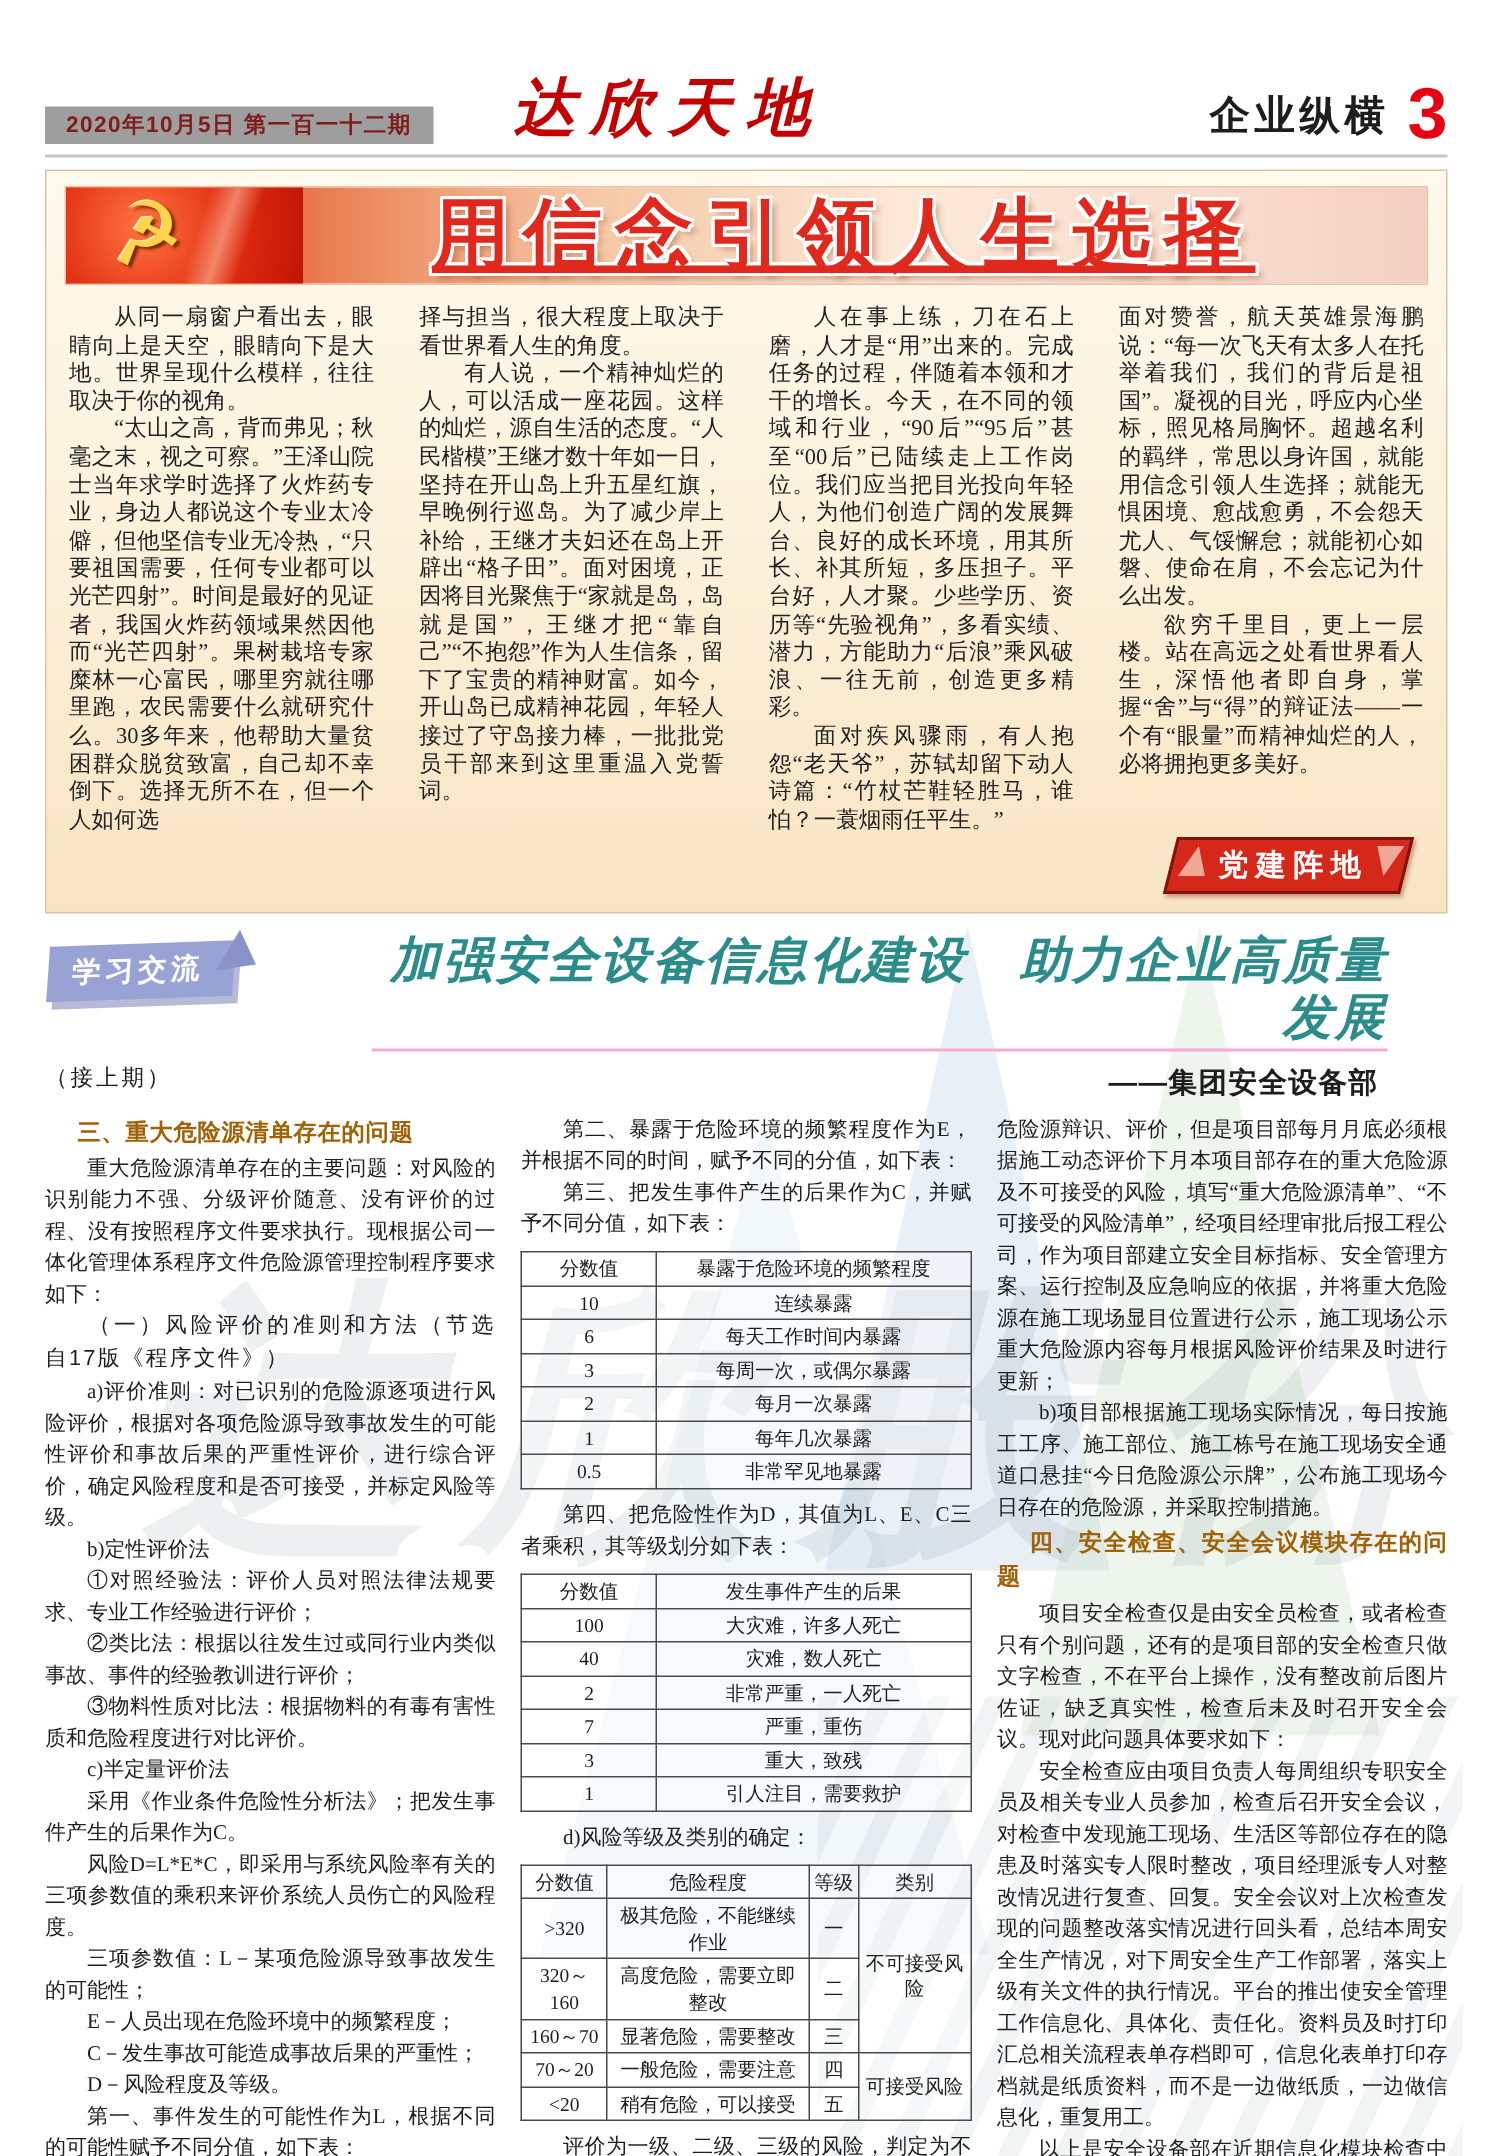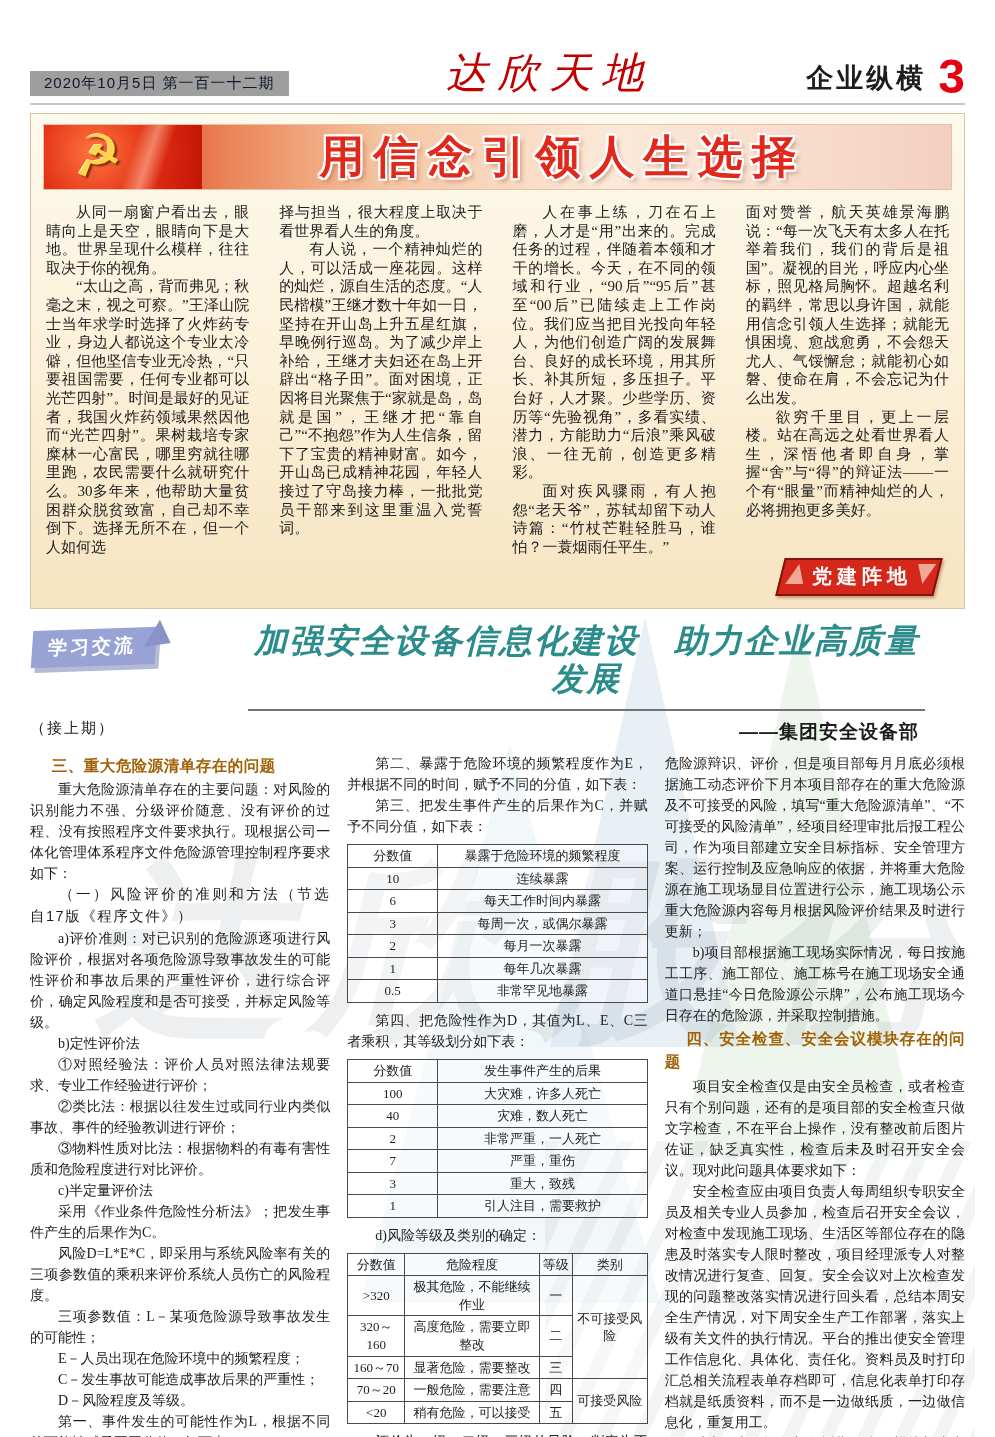--- a/index.html
+++ b/index.html
@@ -3,34 +3,34 @@
 <meta charset="utf-8">
 <style>
   * { box-sizing: border-box; }
   html,body { margin:0; padding:0; background:#ffffff; }
   body { font-family:"Liberation Serif","DejaVu Serif",serif; color:#1d1d1d; }
   .page { width:995px; min-height:1437px; margin:0 auto; position:relative; background:#fff; overflow:hidden; }
 
   
   .header { display:flex; align-items:flex-end; margin:52px 30px 0; padding-bottom:7px; border-bottom:2px solid #c6c6c6; }
   .header-left { flex:1; }
-  .date-box { display:inline-block; background:#9e9e9e; color:#0f172a; font-family:"Liberation Sans",sans-serif; font-size:15px; letter-spacing:1px; padding:3px 14px; }
-  .masthead { flex:1; text-align:right; color:#c30000; font-size:42px; font-weight:normal; font-style:italic; letter-spacing:10px; line-height:1; padding-bottom:2px; }
+  .date-box { display:inline-block; background:#9e9e9e; color:#7f1d1d; font-family:"Liberation Sans",sans-serif; font-size:15px; letter-spacing:1px; padding:3px 14px;font-weight:bold; }
+  .masthead { flex:1; text-align:left; color:#c30000; font-size:42px; font-weight:bold; font-style:italic; letter-spacing:10px; line-height:1; padding-bottom:2px; }
   .header-right { flex:1; text-align:right; white-space:nowrap; }
   .section-name { font-family:"Liberation Sans",sans-serif; font-size:27px; font-weight:bold; letter-spacing:3px; vertical-align:baseline; }
   .page-num { color:#e60012; font-family:"Liberation Sans",sans-serif; font-size:48px; font-weight:bold; line-height:.8; margin-left:8px; vertical-align:-6px; display:inline-block; }
 
   
   .article1 { margin:8px 30px 0; border:1px solid #d9c49c; background:linear-gradient(180deg,#fdf9ec 0%,#fcf2dc 45%,#f7e4c2 100%); padding:10px 12px 12px; position:relative; }
   .banner { position:relative; height:66px; border:1px solid #eac1a8; background:linear-gradient(90deg,#cd2212 0%,#dd3d22 9%,#ea8356 20%,#f5c7a4 38%,#fbe9d8 62%,#f8dccb 85%,#f2cfc2 100%); display:flex; align-items:center; }
   .emblem { position:absolute; left:0; top:0; width:158px; height:100%; background:radial-gradient(circle at 32% 42%,#ff7440 0%,#e02c12 55%,#c01505 100%); overflow:hidden; }
   .emblem::after { content:""; position:absolute; left:90px; top:-20px; width:34px; height:140%; background:linear-gradient(90deg,rgba(255,255,255,0) 0%,rgba(255,200,170,.55) 50%,rgba(255,255,255,0) 100%); transform:rotate(18deg); }
   .emblem-glyph { position:absolute; left:28px; top:-2px; font-size:56px; color:#ffd34a; text-shadow:2px 2px 2px #7a2a00, -1px -1px 0 #fff0b0; transform:rotate(-8deg); }
-  .banner-title { flex:1; padding-left:130px; text-align:center; font-family:"Liberation Sans","DejaVu Sans",sans-serif; font-weight:bold; font-size:45px; letter-spacing:9px; color:#e0281c;
-      text-shadow:-2px -2px 0 #fff,2px -2px 0 #fff,-2px 2px 0 #fff,2px 2px 0 #fff,0 -2px 0 #fff,0 2px 0 #fff,-2px 0 0 #fff,2px 0 0 #fff,4px 4px 4px rgba(140,50,20,.35); }
+  .banner-title { flex:1; padding-left:130px; text-align:center; font-family:"Liberation Sans","DejaVu Sans",sans-serif; font-weight:bold; font-size:52px; letter-spacing:9px; color:#e0281c;
+      text-shadow:-2px -2px 0 #fff,2px -2px 0 #fff,-2px 2px 0 #fff,2px 2px 0 #fff,0 -2px 0 #fff,0 2px 0 #fff,-2px 0 0 #fff,2px 0 0 #fff,4px 4px 4px rgba(140,50,20,.35);text-decoration:underline; }
   .art-cols { display:flex; gap:30px; margin-top:13px; padding:0 3px 40px; }
   .art-col { flex:1; font-size:15px; line-height:1.24; text-align:justify; color:#222; }
   .art-col p { margin:0; text-indent:2em; }
   .art-col p.noindent { text-indent:0; }
   .badge { position:absolute; right:26px; bottom:12px; background:#d6281a; border:2px solid #7e150c; color:#fff; font-family:"Liberation Sans",sans-serif; font-weight:bold; font-size:20px; letter-spacing:5px; padding:3px 24px 4px 30px; transform:skewX(-14deg); box-shadow:2px 2px 3px rgba(120,30,10,.4); }
   .badge-tri-l { position:absolute; left:5px; top:4px; width:0; height:0; border-left:9px solid transparent; border-right:9px solid transparent; border-bottom:20px solid #f0a796; }
   .badge-tri-r { position:absolute; right:3px; top:4px; width:0; height:0; border-left:9px solid transparent; border-right:9px solid transparent; border-top:20px solid #f0a796; }
   .badge span { display:inline-block; transform:skewX(14deg); }
 
   
@@ -39,21 +39,21 @@
   .wm-tri1 { left:520px; top:-6px; width:0; height:0; border-left:95px solid transparent; border-right:95px solid transparent; border-bottom:430px solid rgba(188,208,226,.35); }
   .wm-tri2 { left:650px; top:-6px; width:0; height:0; border-left:120px solid transparent; border-right:120px solid transparent; border-bottom:540px solid rgba(205,225,204,.35); }
   .wm-tri3 { left:330px; top:120px; width:0; height:0; border-left:150px solid transparent; border-right:150px solid transparent; border-bottom:560px solid rgba(210,225,238,.28); }
   .wm-text { left:60px; top:230px; font-size:195px; font-weight:bold; font-style:italic; color:rgba(110,120,130,.12); letter-spacing:28px; white-space:nowrap; line-height:1; }
   .wm-stripes { right:-10px; bottom:0; width:430px; height:460px; background:repeating-linear-gradient(115deg,rgba(150,160,172,.12) 0 13px,rgba(0,0,0,0) 13px 34px); }
 
   .s2-inner { position:relative; z-index:1; }
   .s2-header { position:relative; min-height:64px; }
   .tag { position:absolute; left:2px; top:6px; background:#99a2d4; color:#fff; font-family:"Liberation Sans",sans-serif; font-weight:bold; font-size:19px; letter-spacing:3px; padding:5px 20px 6px 16px; transform:rotate(-2deg) skewX(-6deg); box-shadow:4px 5px 0 rgba(120,130,180,.55); }
   .tag::after { content:""; position:absolute; right:-30px; top:0px; border:15px solid transparent; border-left:22px solid #8a93c8; transform:rotate(28deg); }
-  .s2-title-wrap { margin:0 40px 0 218px; text-align:center; border-bottom:2px solid #737373; padding-bottom:10px; }
+  .s2-title-wrap { margin:0 40px 0 218px; text-align:right; border-bottom:2px solid #f9a8d4; }
   .s2-title { color:#2b8c8c; font-size:33px; font-weight:bold; font-style:italic; letter-spacing:2px; line-height:1.15; }
   .s2-meta { display:flex; justify-content:space-between; align-items:flex-start; margin-top:8px; }
   .note { font-size:15px; letter-spacing:2px; }
   .byline { font-family:"Liberation Sans",sans-serif; font-weight:bold; font-size:19px; letter-spacing:1px; margin-right:46px; }
 
   .s2-cols { display:flex; gap:17px; margin-top:8px; }
   .s2-col { flex:1; font-size:14px; line-height:1.5; text-align:justify; }
   .s2-col p { margin:0; text-indent:2em; }
   .s2-col p.noindent { text-indent:0; }
   .s2-heading { color:#a16207; font-family:"Liberation Sans",sans-serif; font-weight:bold; font-size:15.5px; margin:1px 0 2px; text-indent:1.4em; letter-spacing:.5px; }

